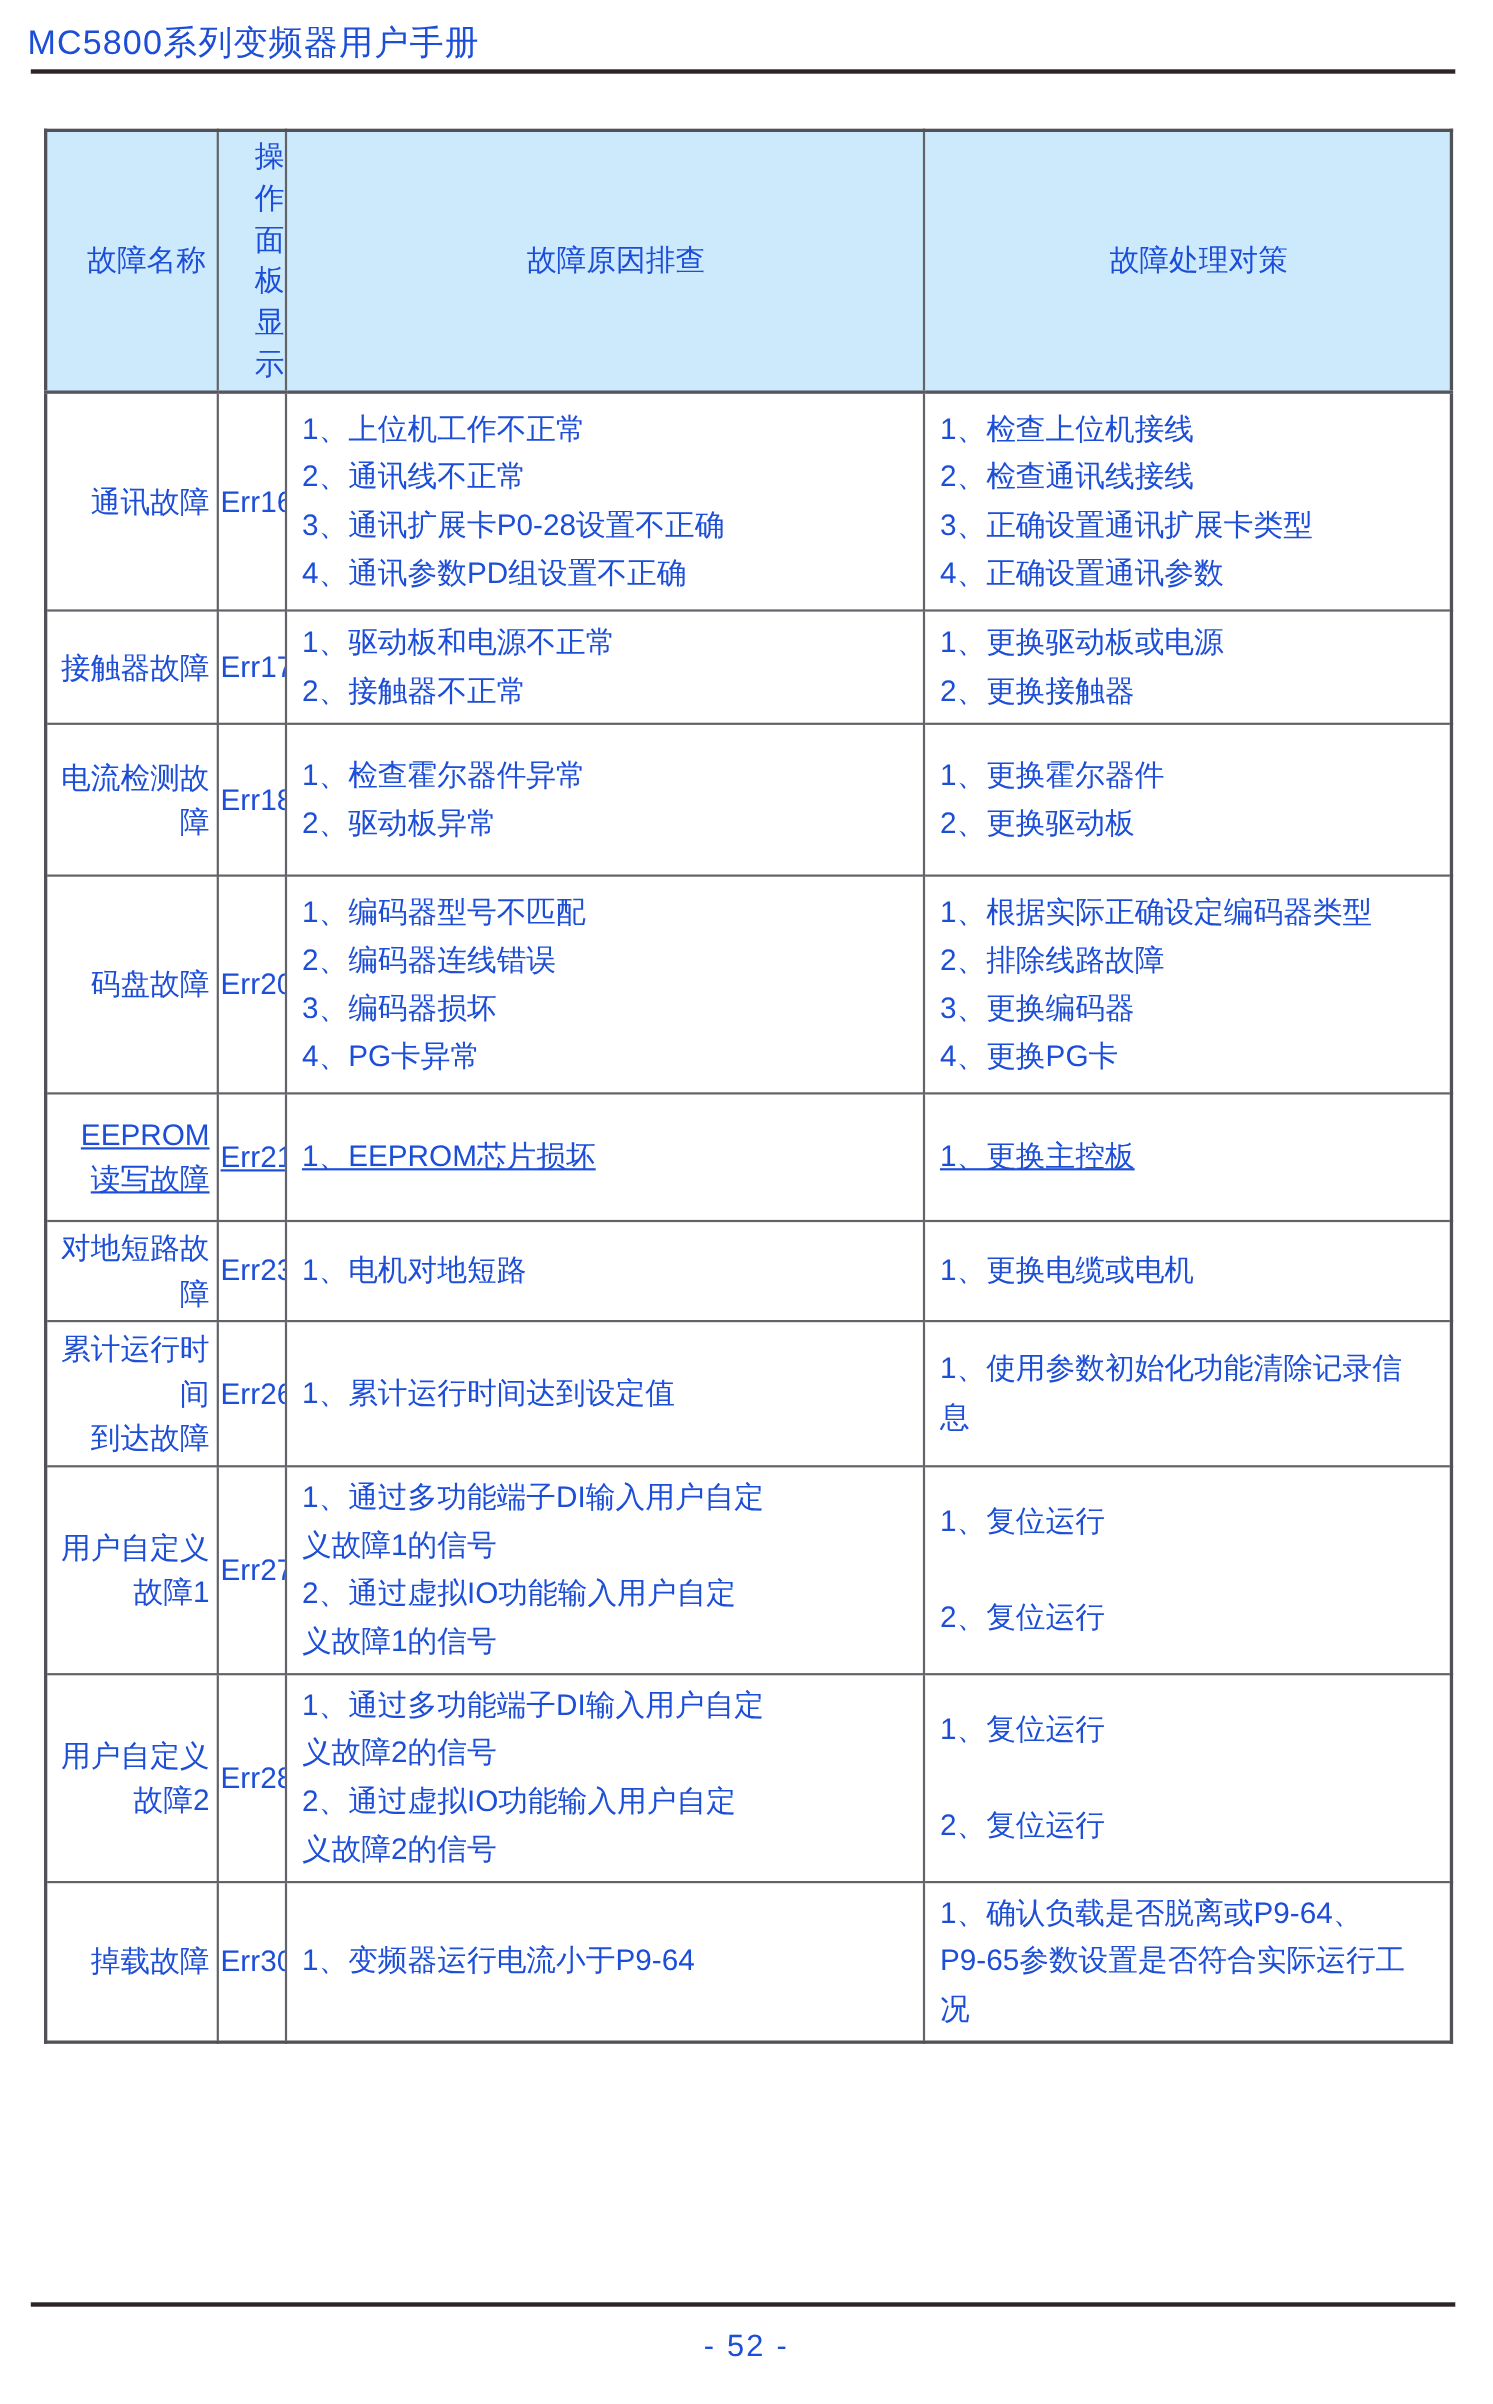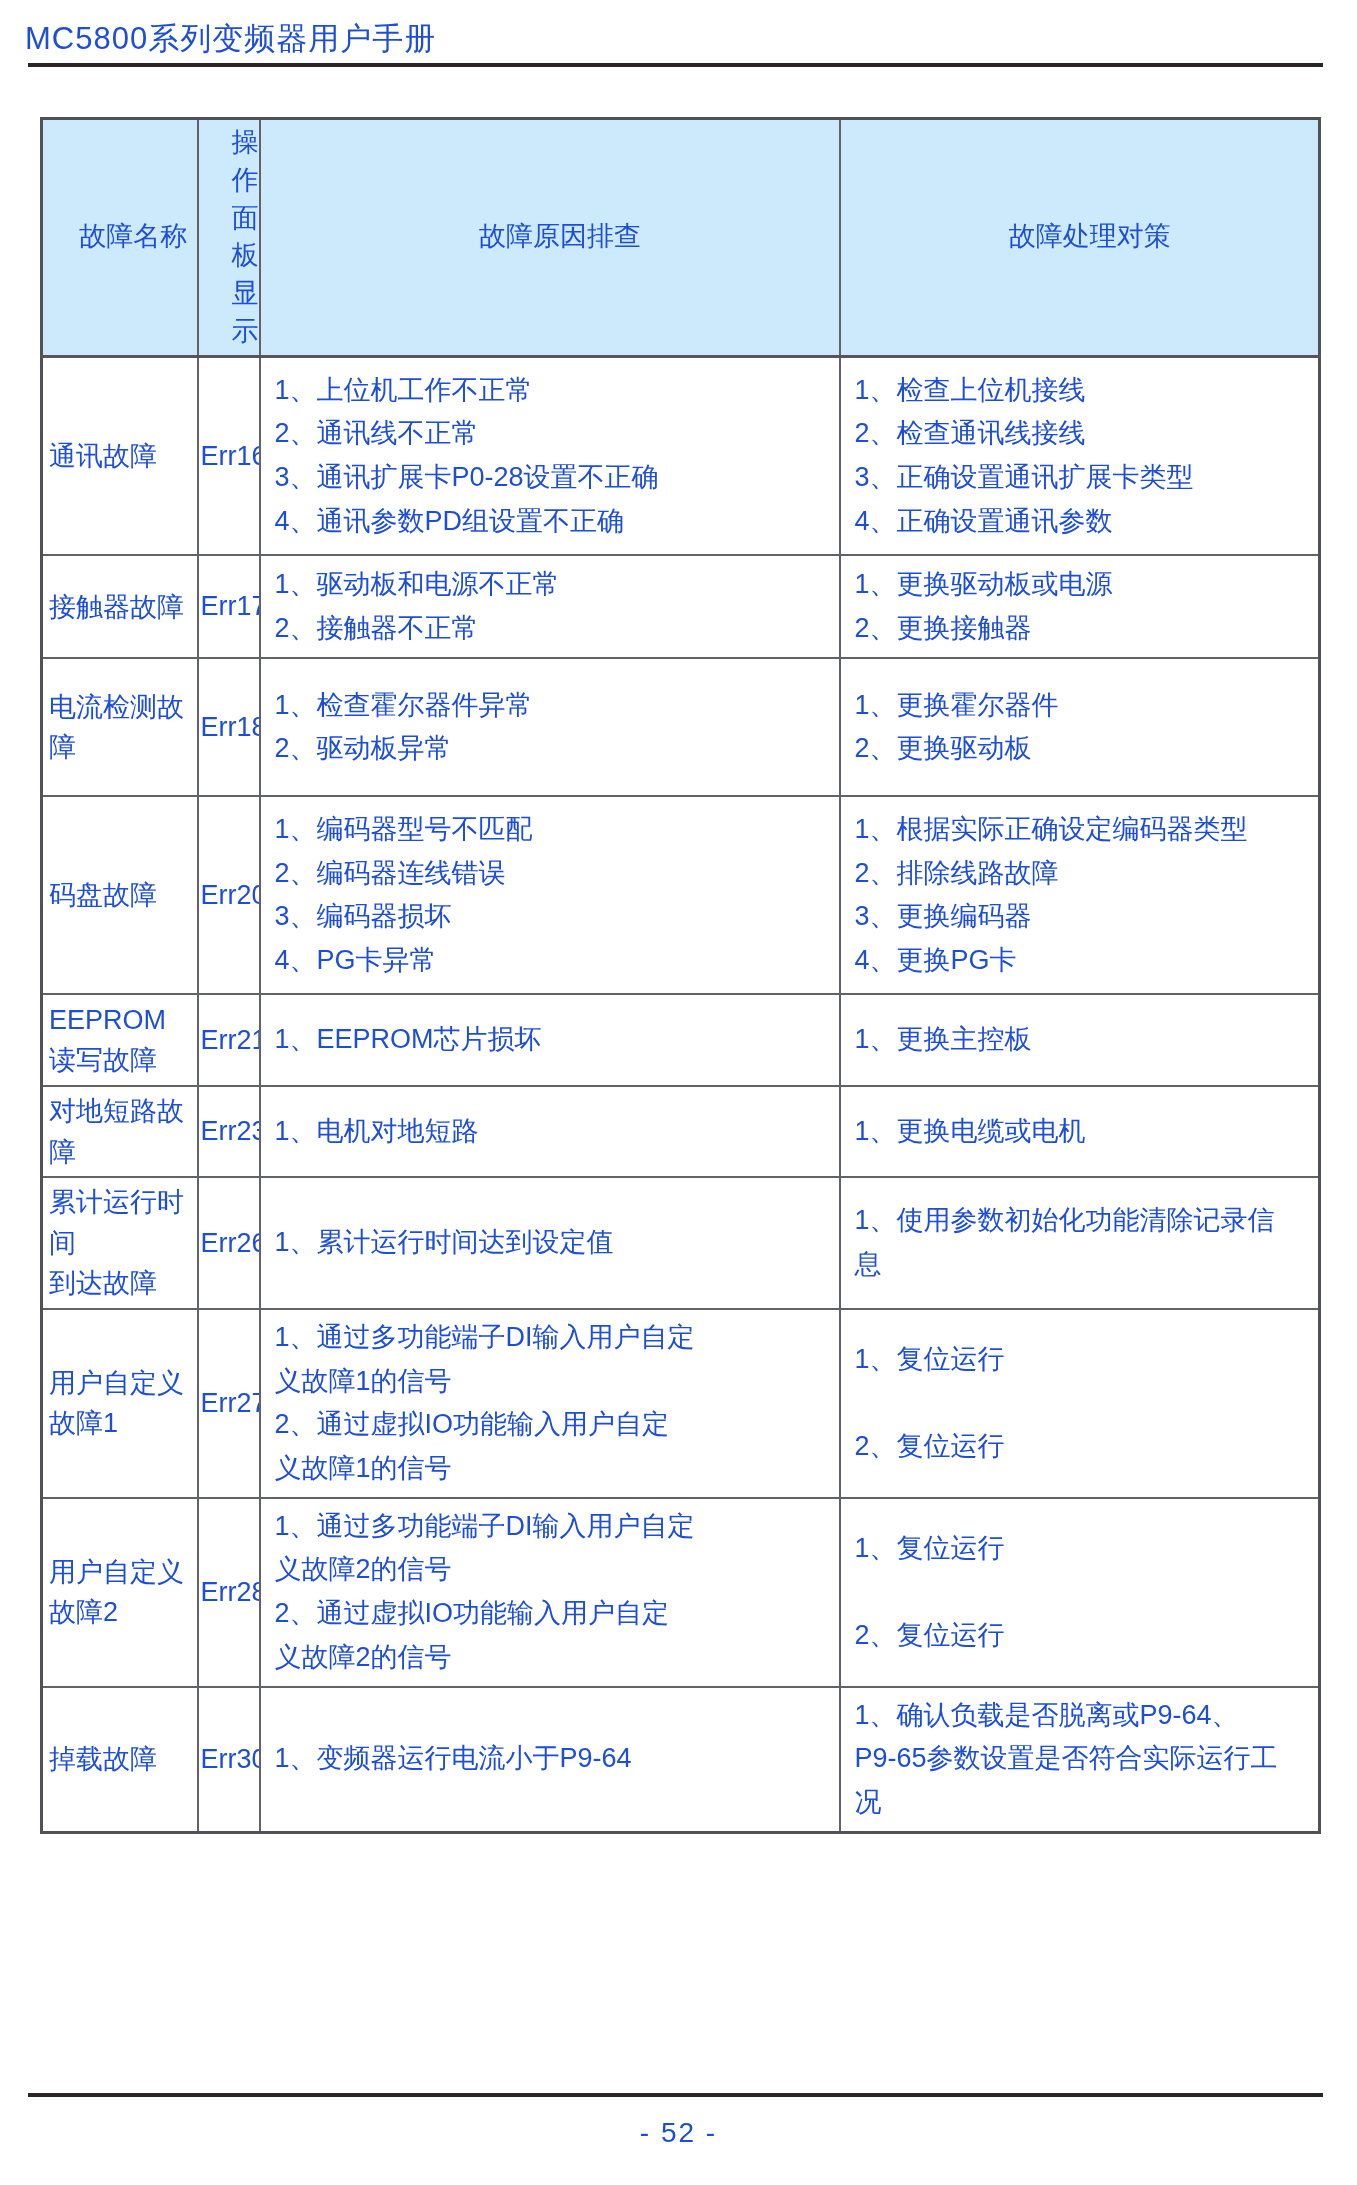--- a/index.html
+++ b/index.html
@@ -46,30 +46,30 @@
     overflow: hidden;
   }
   .fault thead th {
     background: #cdeafc;
     border-bottom: 3px solid #55565b;
     text-align: center;
     line-height: 1.4;
     padding-left: 33px;
   }
   .ml { white-space: pre-line; }
-  .c-name { text-align: left; line-height: 1.5; padding: 4px 6px; }
+  .c-name { text-align: right; line-height: 1.5; padding: 4px 6px; }
   .c-code { text-align: center; padding: 4px 2px; }
   .c-cause, .c-remedy { text-align: left; line-height: 1.62; padding: 6px 12px 6px 14px; }
   tr.r0  { height: 121px; }
   tr.r1  { height: 199px; }
   tr.r2  { height: 103px; }
   tr.r3  { height: 138px; }
   tr.r4  { height: 119px; }
   tr.r5  { height: 198px; }
-  tr.r6  { height: 92px;  }
+  tr.r6  { height: 116px; text-decoration: underline;  }
   tr.r7  { height: 101px; }
   tr.r8  { height: 67px;  }
   tr.r9  { height: 88px;  }
   tr.r10 { height: 172px; }
   tr.r11 { height: 172px; }
   tr.r12 { height: 98px;  }
   tr.r13 { height: 128px; }
   .pagenum {
     position: absolute;
     left: 0;

